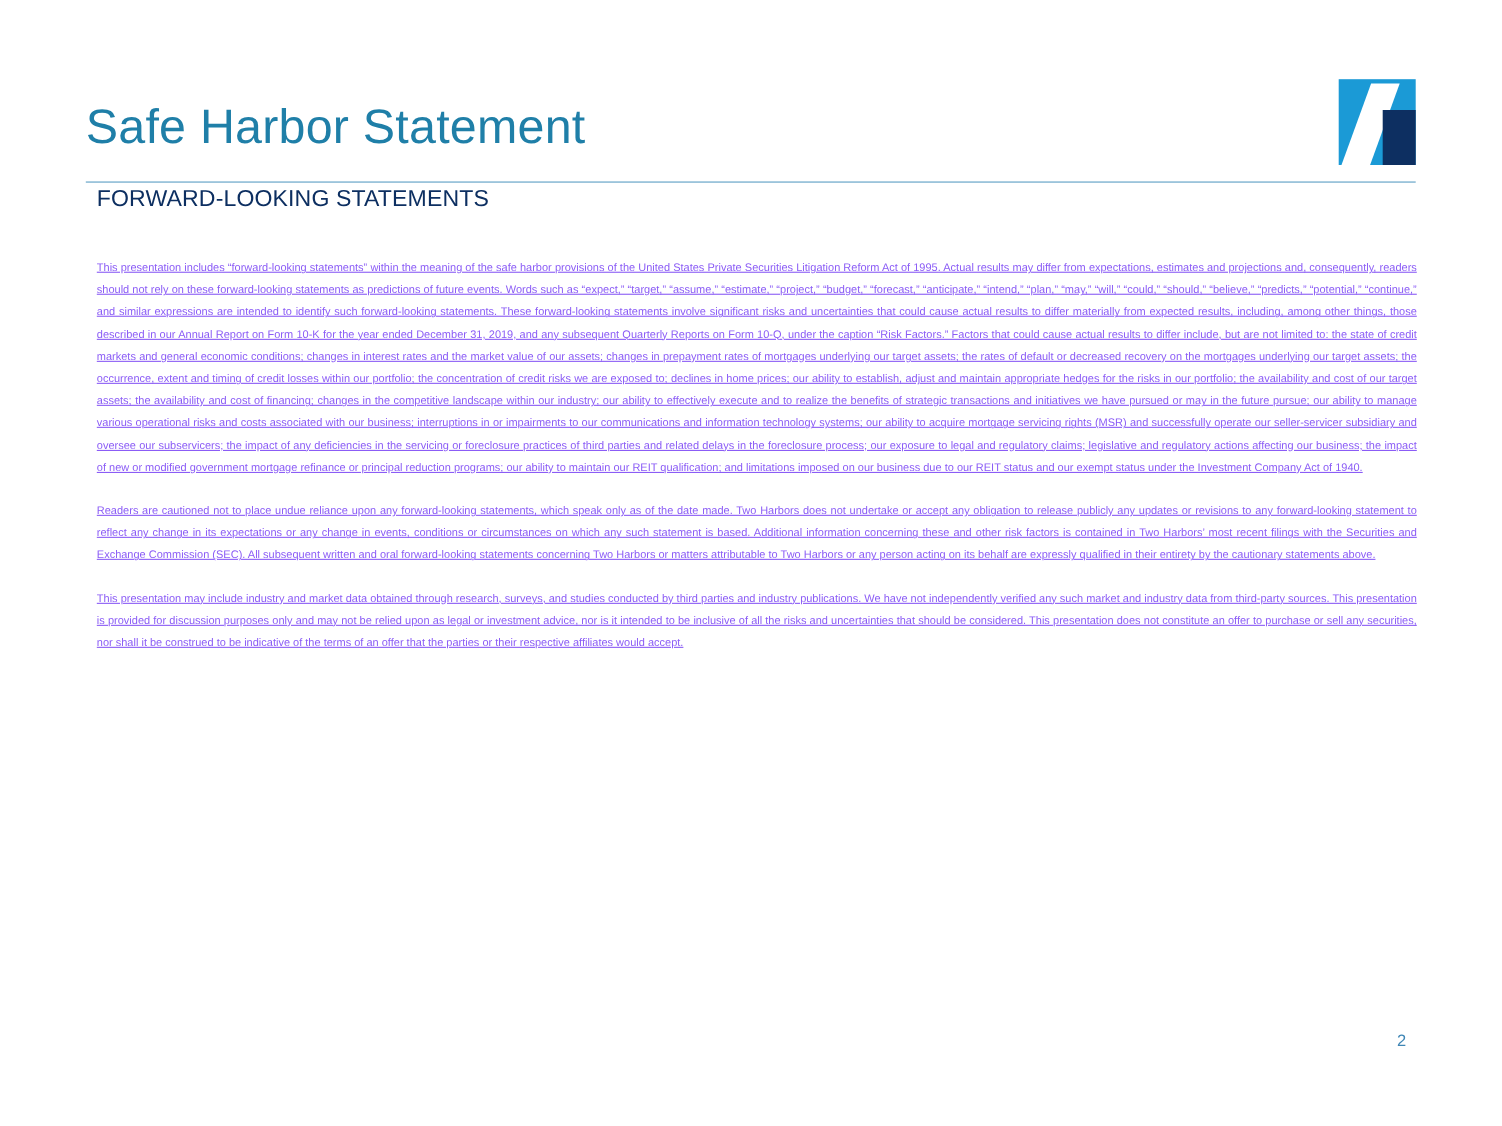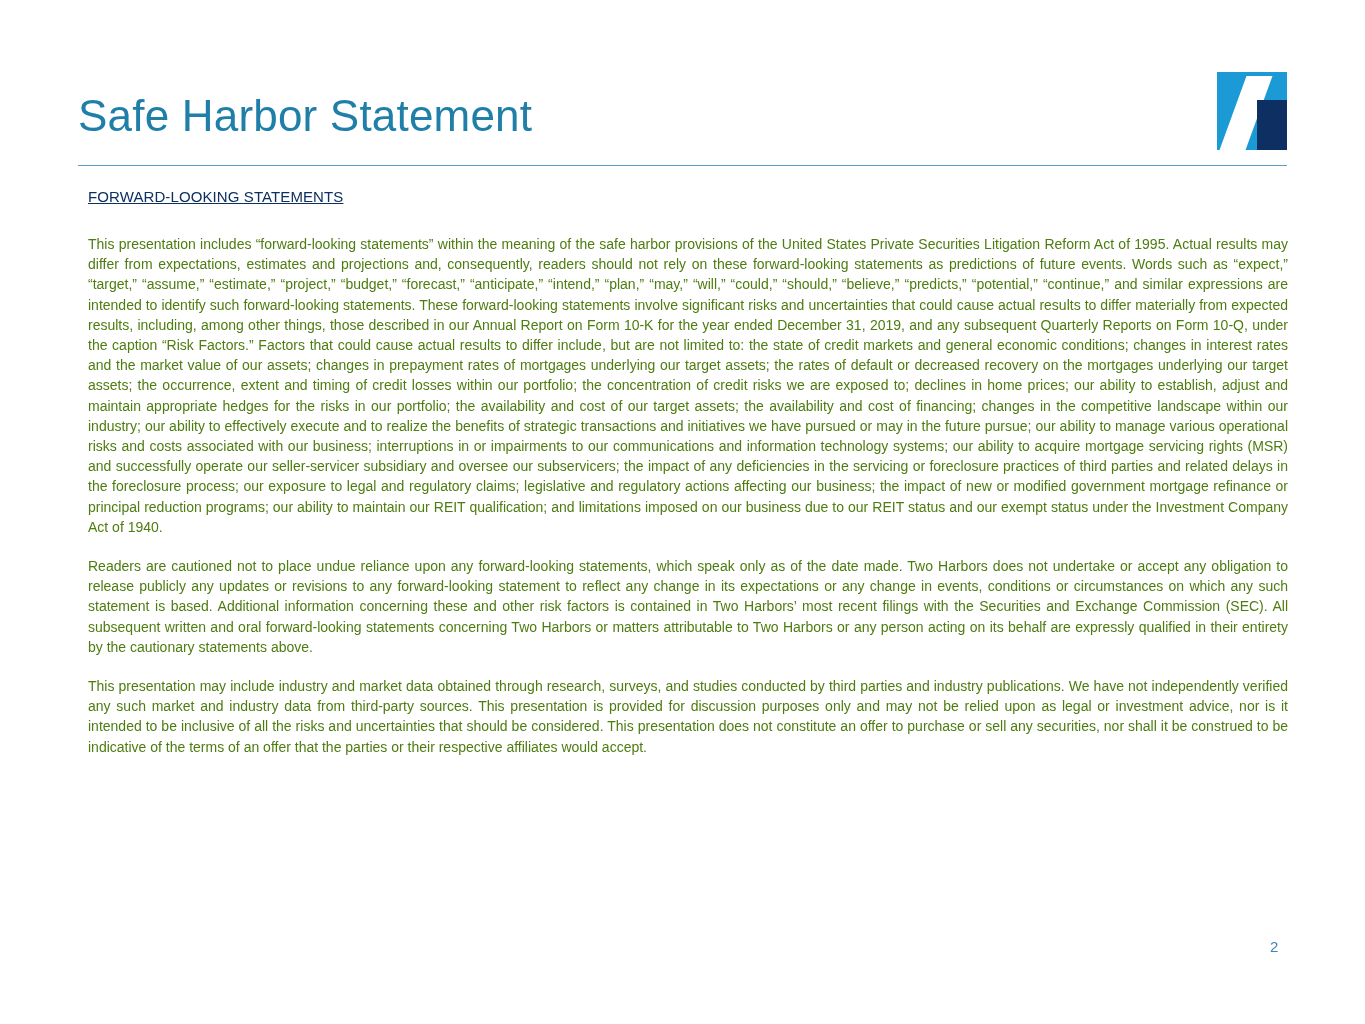--- a/index.html
+++ b/index.html
@@ -66,39 +66,39 @@
   .rule {
     position: absolute;
     top: 165px;
     left: 78px;
     width: 1209px;
     height: 1px;
     background: #5b9dc4;
   }
   .subhead {
     position: absolute;
-    top: 188px;
+    top: 169px;
     left: 88px;
-    font-size: 15px;
+    font-size: 21px;
     color: #0d2f61;
     letter-spacing: 0.1px;
-    text-decoration: underline;
   }
   .body {
     position: absolute;
     top: 234px;
     left: 88px;
     width: 1200px;
   }
   .para {
-    font-size: 14px;
+    font-size: 10px;
     line-height: 20.2px;
     text-align: justify;
-    color: #4d7c0f;
+    color: #8b5cf6;
     margin: 0 0 19px 0;
+    text-decoration: underline;
   }
   .para:last-child {
     margin-bottom: 0;
   }
   .pagenum {
     position: absolute;
     left: 1270px;
     top: 938px;
     font-size: 15px;
     color: #3f86b5;

